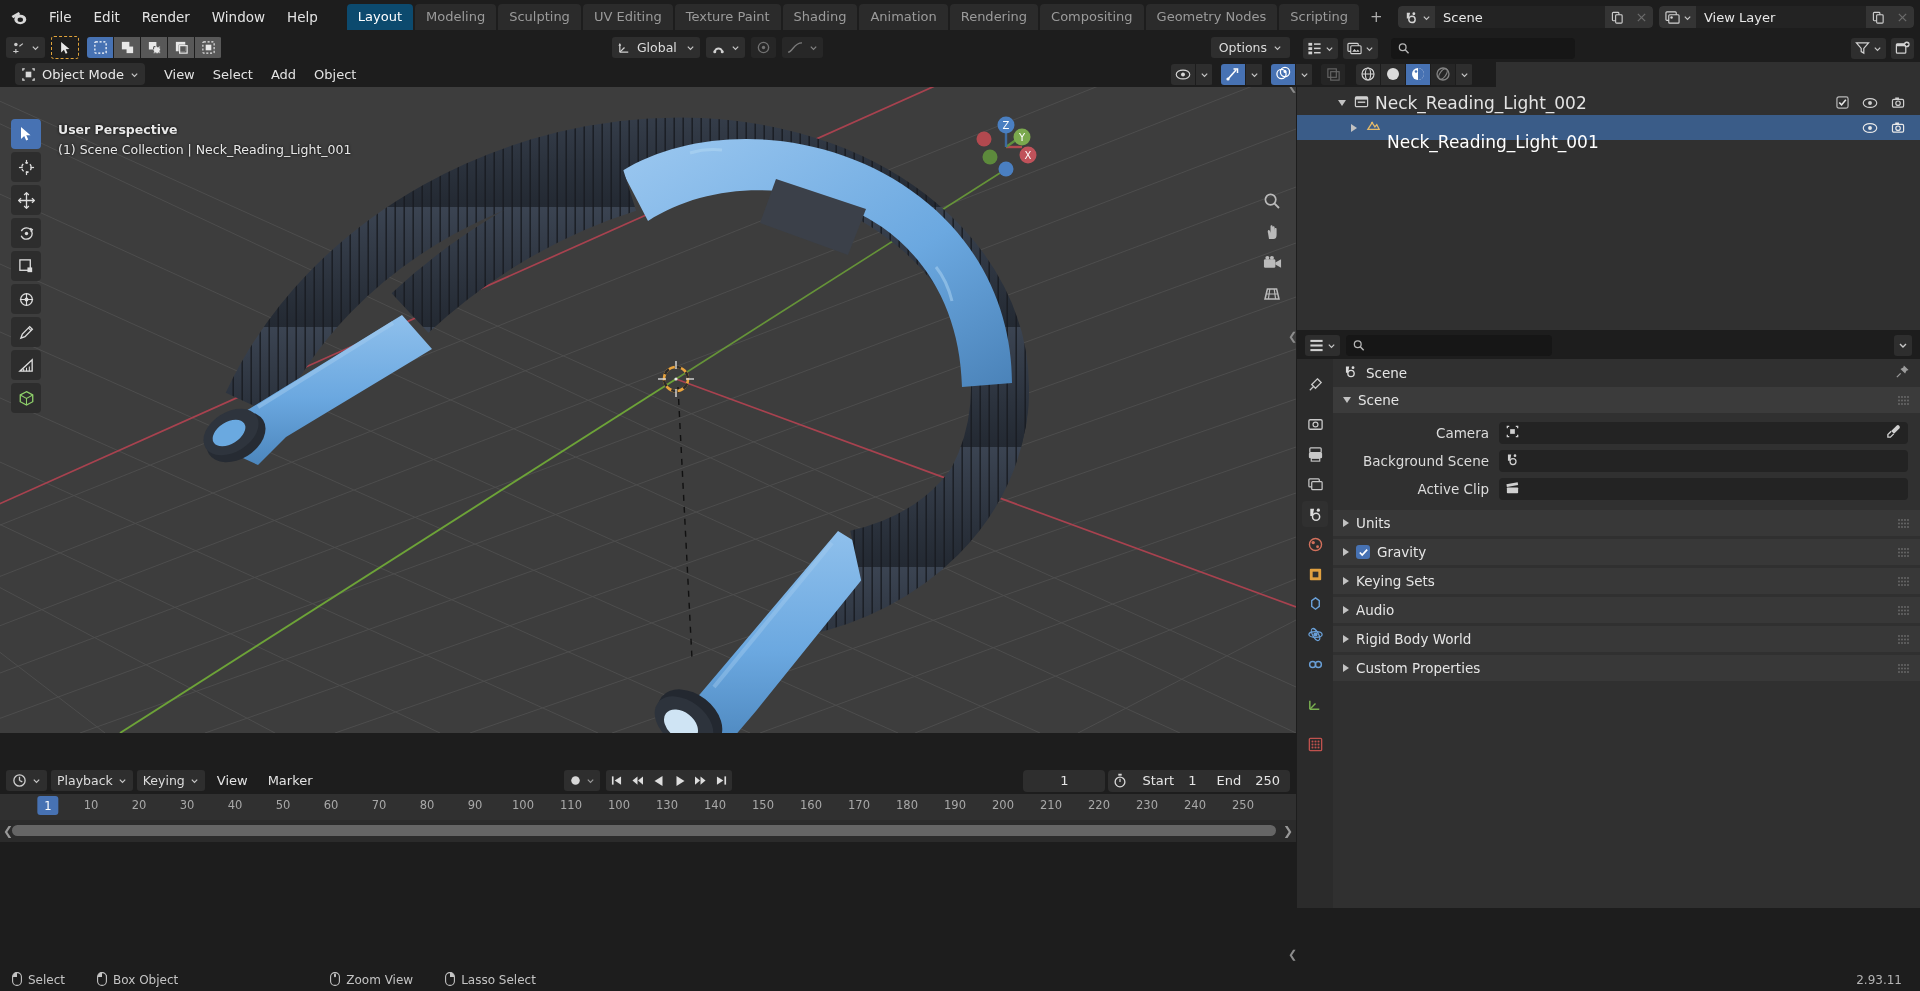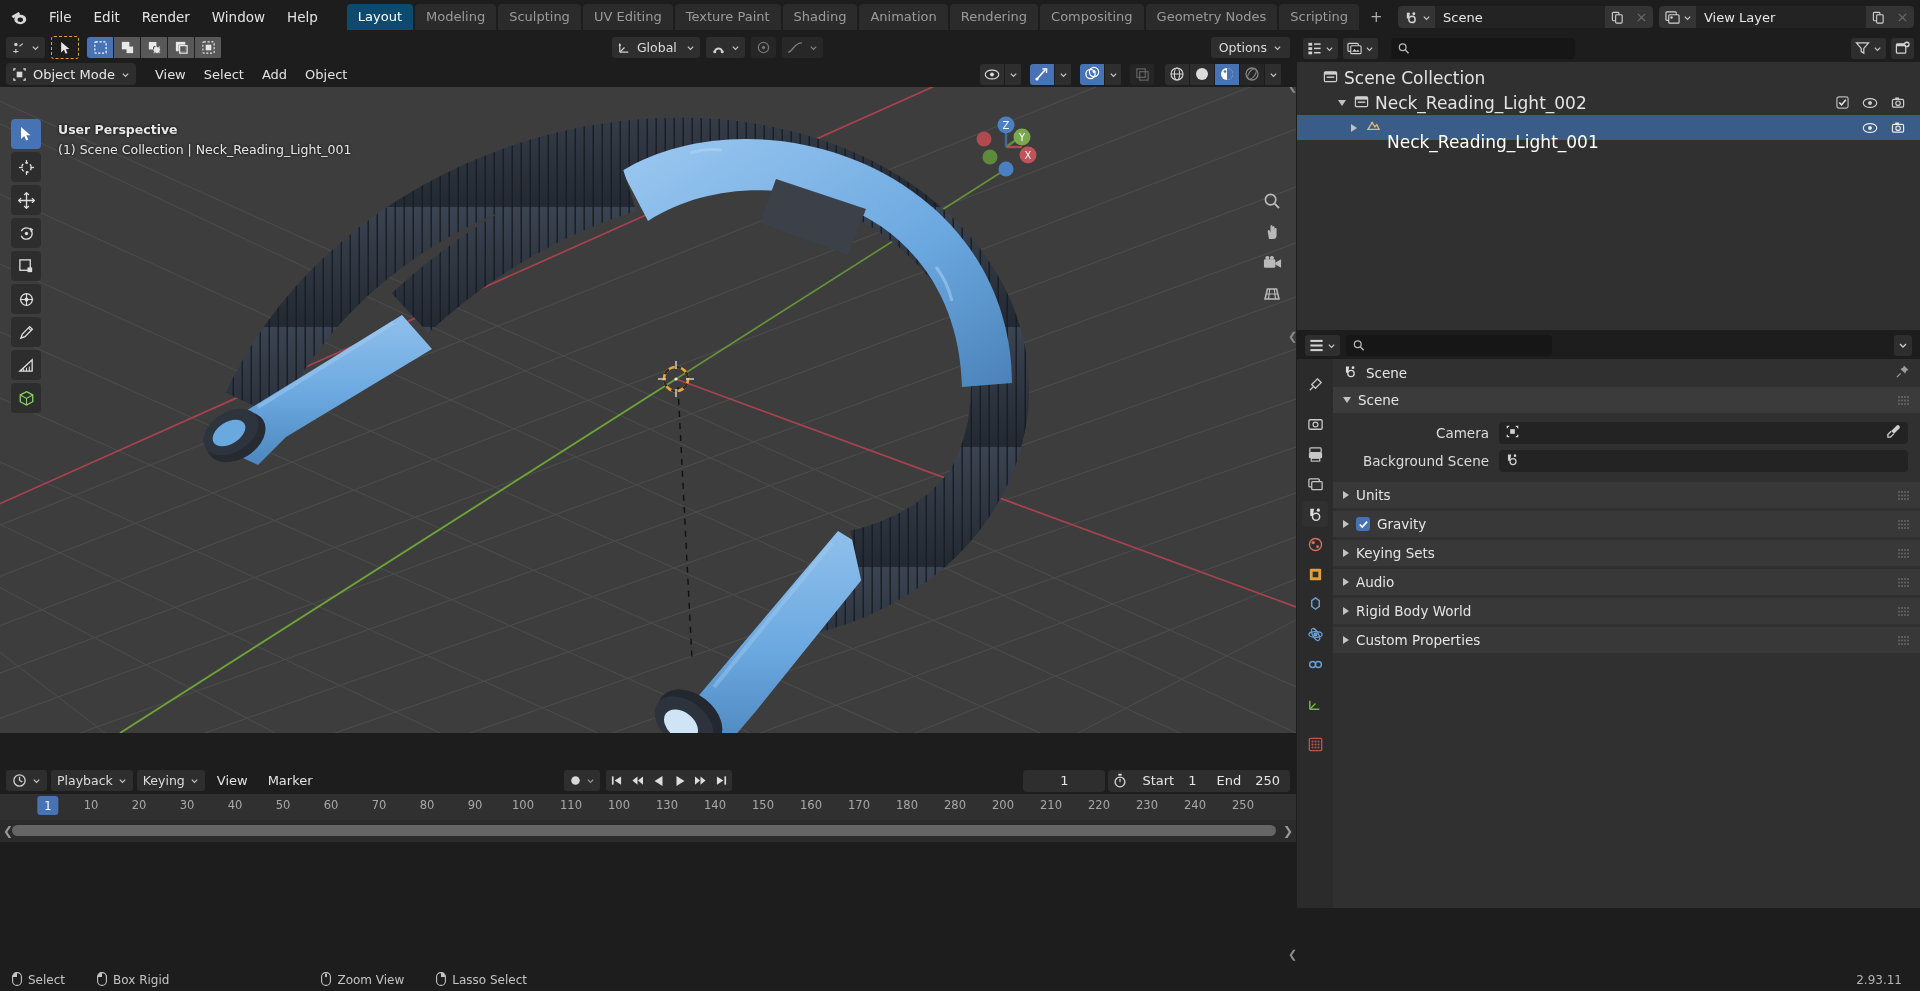--- a/index.html
+++ b/index.html
@@ -50,22 +50,22 @@
   .id-btn.last { border-radius: 0 4px 4px 0; }
   .id-btn.dim svg { opacity: 0.35; }
 
   
   .viewport-area { position: absolute; left: 0; top: 34px; width: 1296px; height: 699px; }
   .vp-header-row1 {
     position: absolute; left: 0; top: 0; width: 1296px; height: 27px;
     background: #1d1d1d; display: flex; align-items: center; padding: 0 6px;
   }
   .vp-header-row2 {
-    position: absolute; left: 0; top: 27px; width: 1296px; height: 26px;
-    background: #1d1d1d; display: flex; align-items: center; padding: 0 6px; z-index: 5; text-align: center;
+    position: absolute; left: 0; top: 27px; width: 1496px; height: 26px;
+    background: #1d1d1d; display: flex; align-items: center; padding: 0 15px; z-index: 5; text-align: center;
   }
   .tool-btn {
     width: 26px; height: 21px; border-radius: 3px; background: #2e2e2e;
     display: flex; align-items: center; justify-content: center; margin-right: 1px;
   }
   .tool-btn.sel { background: #4772b3; }
   .tool-btn.grey { background: #585858; }
   .grp { display: flex; align-items: center; margin-right: 8px; border-radius: 3px; overflow: hidden; }
   .grp .tool-btn { margin-right: 1px; border-radius: 0; }
   .cursor-box {
@@ -831,21 +831,21 @@
         <div class="tl-tick" style="left:475px">90</div>
         <div class="tl-tick" style="left:523px">100</div>
         <div class="tl-tick" style="left:571px">110</div>
         <div class="tl-tick" style="left:619px">100</div>
         <div class="tl-tick" style="left:667px">130</div>
         <div class="tl-tick" style="left:715px">140</div>
         <div class="tl-tick" style="left:763px">150</div>
         <div class="tl-tick" style="left:811px">160</div>
         <div class="tl-tick" style="left:859px">170</div>
         <div class="tl-tick" style="left:907px">180</div>
-        <div class="tl-tick" style="left:955px">280</div>
+        <div class="tl-tick" style="left:955px">190</div>
         <div class="tl-tick" style="left:1003px">200</div>
         <div class="tl-tick" style="left:1051px">210</div>
         <div class="tl-tick" style="left:1099px">220</div>
         <div class="tl-tick" style="left:1147px">230</div>
         <div class="tl-tick" style="left:1195px">240</div>
         <div class="tl-tick" style="left:1243px">250</div>
       </div>
     </div>
 
     <div class="tl-scroll-area">
@@ -1167,20 +1167,32 @@
               <svg width="15" height="15" viewBox="0 0 18 18">
                   <path d="M3.5 3 L7.5 3 L6 10.5 L3.5 10.5 Z" fill="#d0d0d0"></path>
                   <circle cx="9.6" cy="11.4" r="3.6" fill="none" stroke="#d0d0d0" stroke-width="1.5"></circle>
                   <circle cx="12" cy="4.4" r="1.6" fill="#d0d0d0"></circle>
                 </svg>
             </span>
             <span></span>
           </span>
         </div>
 
+        <div class="prop-row">
+          <span class="prop-label">Active Clip</span>
+          <span class="prop-field">
+            <span>
+              <svg width="15" height="15" viewBox="0 0 16 16">
+                  <path d="M1.5 4.5 L13.5 2.4 L14 5.4 L2 7.5 Z" fill="#d0d0d0"></path>
+                  <rect x="2" y="8" width="12" height="6" rx="0.8" fill="#d0d0d0"></rect>
+                </svg>
+            </span>
+            <span></span>
+          </span>
+        </div>
       </div>
 
       <div style="height:6px"></div>
 
       <div class="panel-hdr closed">
         <span class="tri-r"></span>
         <span>Units</span>
         <span class="grip">
           <svg class="grip-dots" viewBox="0 0 12 9">
               <g fill="#aaa">
@@ -1338,21 +1350,21 @@
       <span>Select</span>
     </div>
     <div class="sb-item">
       <span>
         <svg class="mouse-ico" viewBox="0 0 10 14">
             <rect x="0.6" y="0.6" width="8.8" height="12.8" rx="4.2" fill="none" stroke="#c4c4c4" stroke-width="1.1"></rect>
             <path d="M0.6 5 A4.4 4.4 0 0 1 5 0.6 L5 5 Z" fill="#c4c4c4"></path>
             <path d="M9.8 3 L9.8 7" stroke="#c4c4c4" stroke-width="1"></path>
           </svg>
       </span>
-      <span>Box Rigid</span>
+      <span>Box Object</span>
     </div>
     <div class="sb-item" style="margin-left:120px">
       <span>
         <svg class="mouse-ico" viewBox="0 0 10 14">
             <rect x="0.6" y="0.6" width="8.8" height="12.8" rx="4.2" fill="none" stroke="#c4c4c4" stroke-width="1.1"></rect>
             <rect x="4" y="1.6" width="2" height="3.6" rx="1" fill="#c4c4c4"></rect>
           </svg>
       </span>
       <span>Zoom View</span>
     </div>

